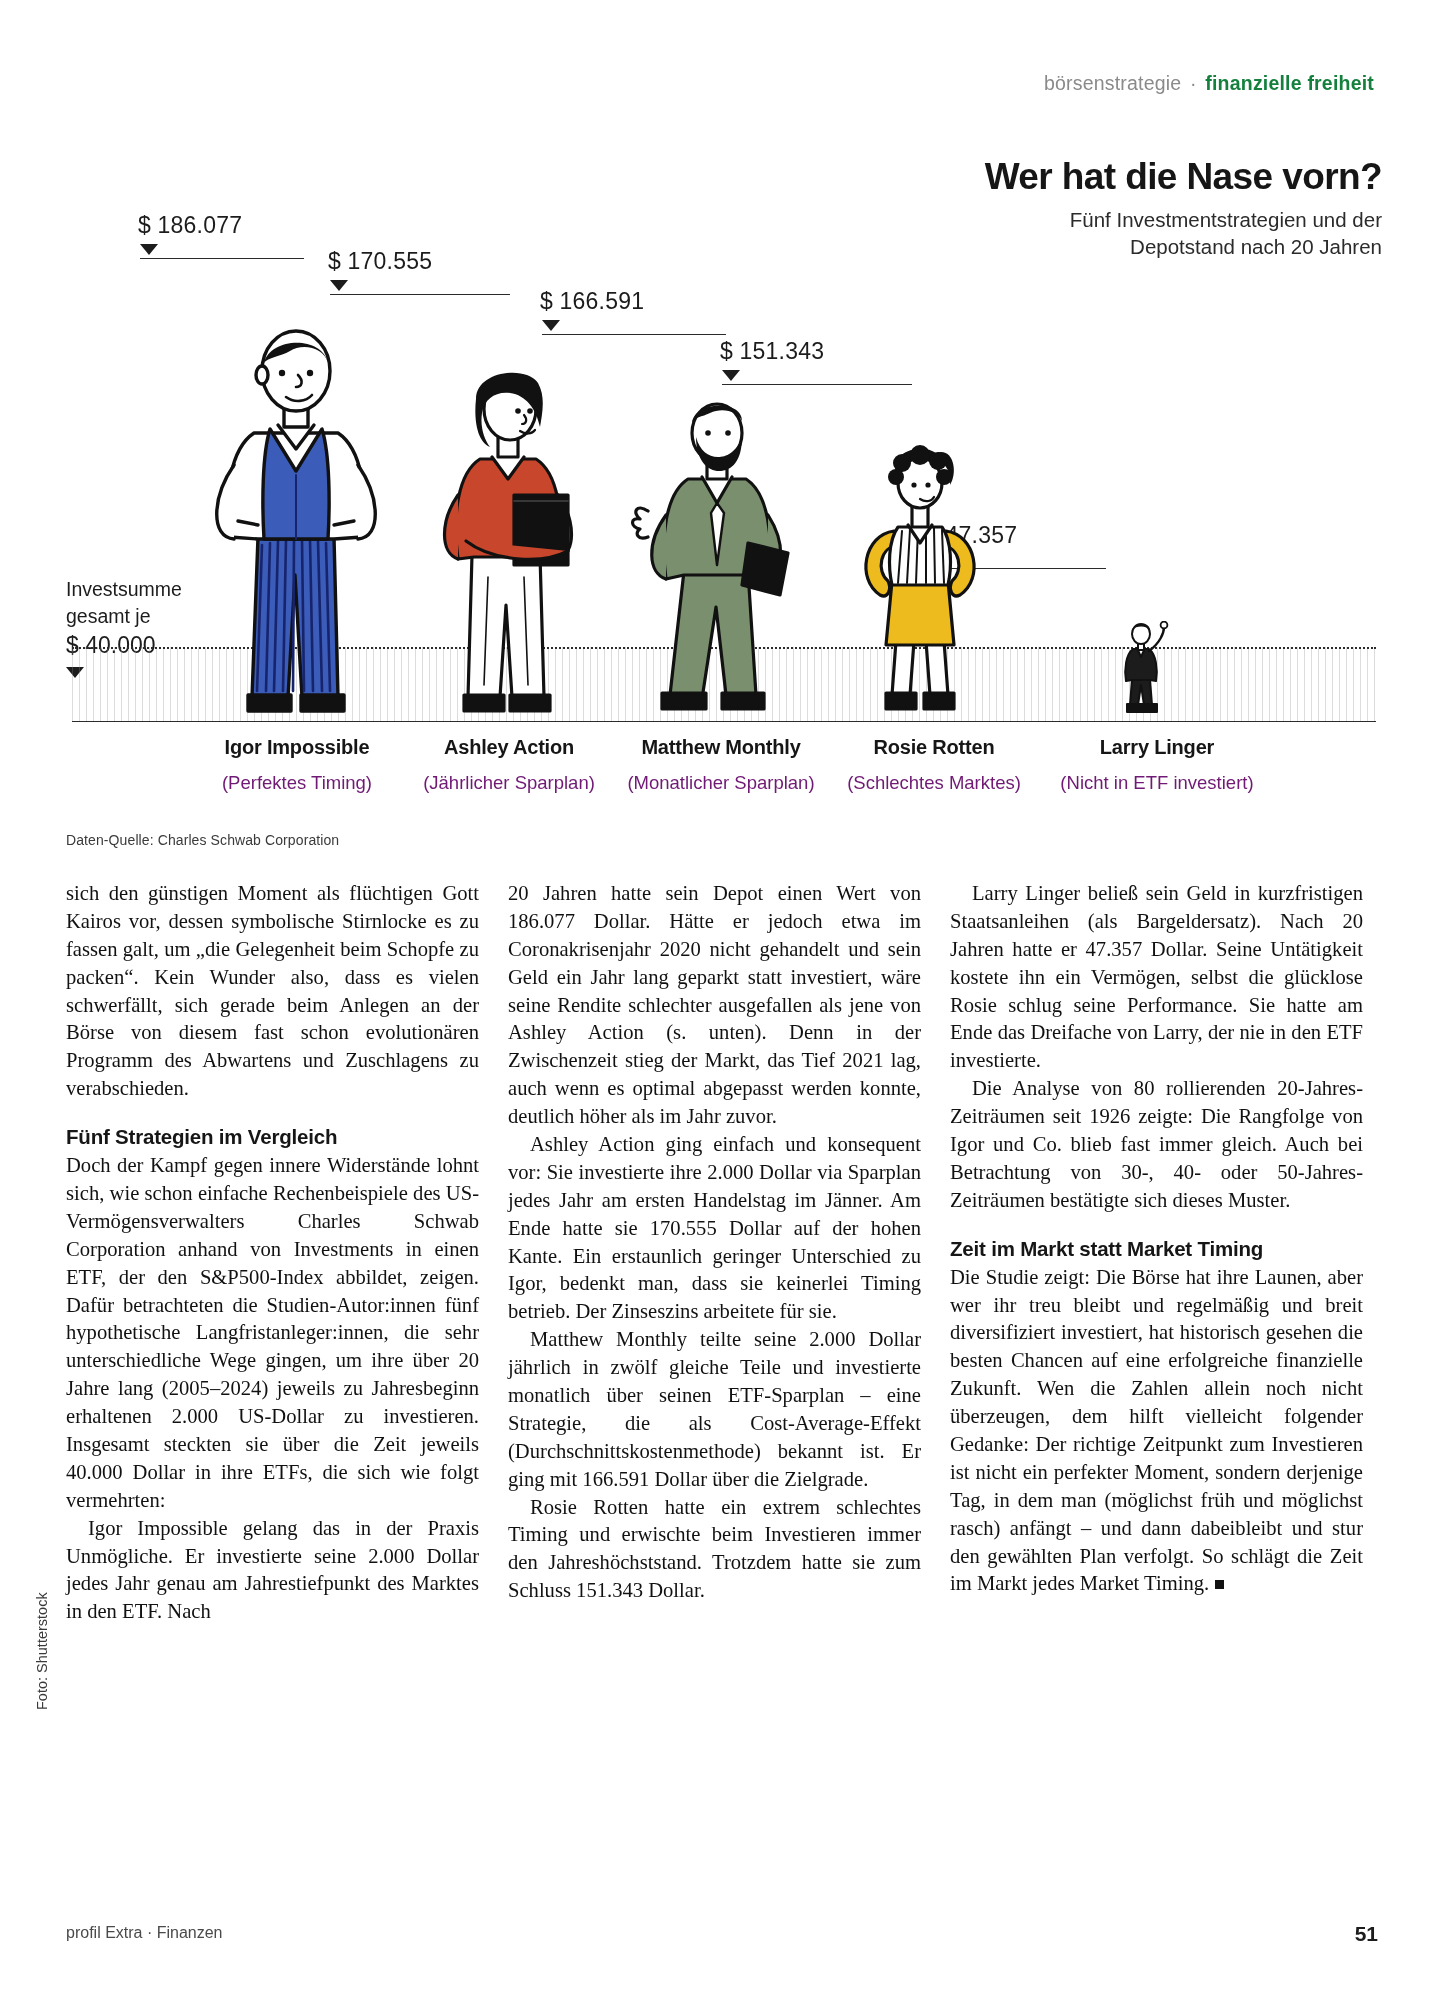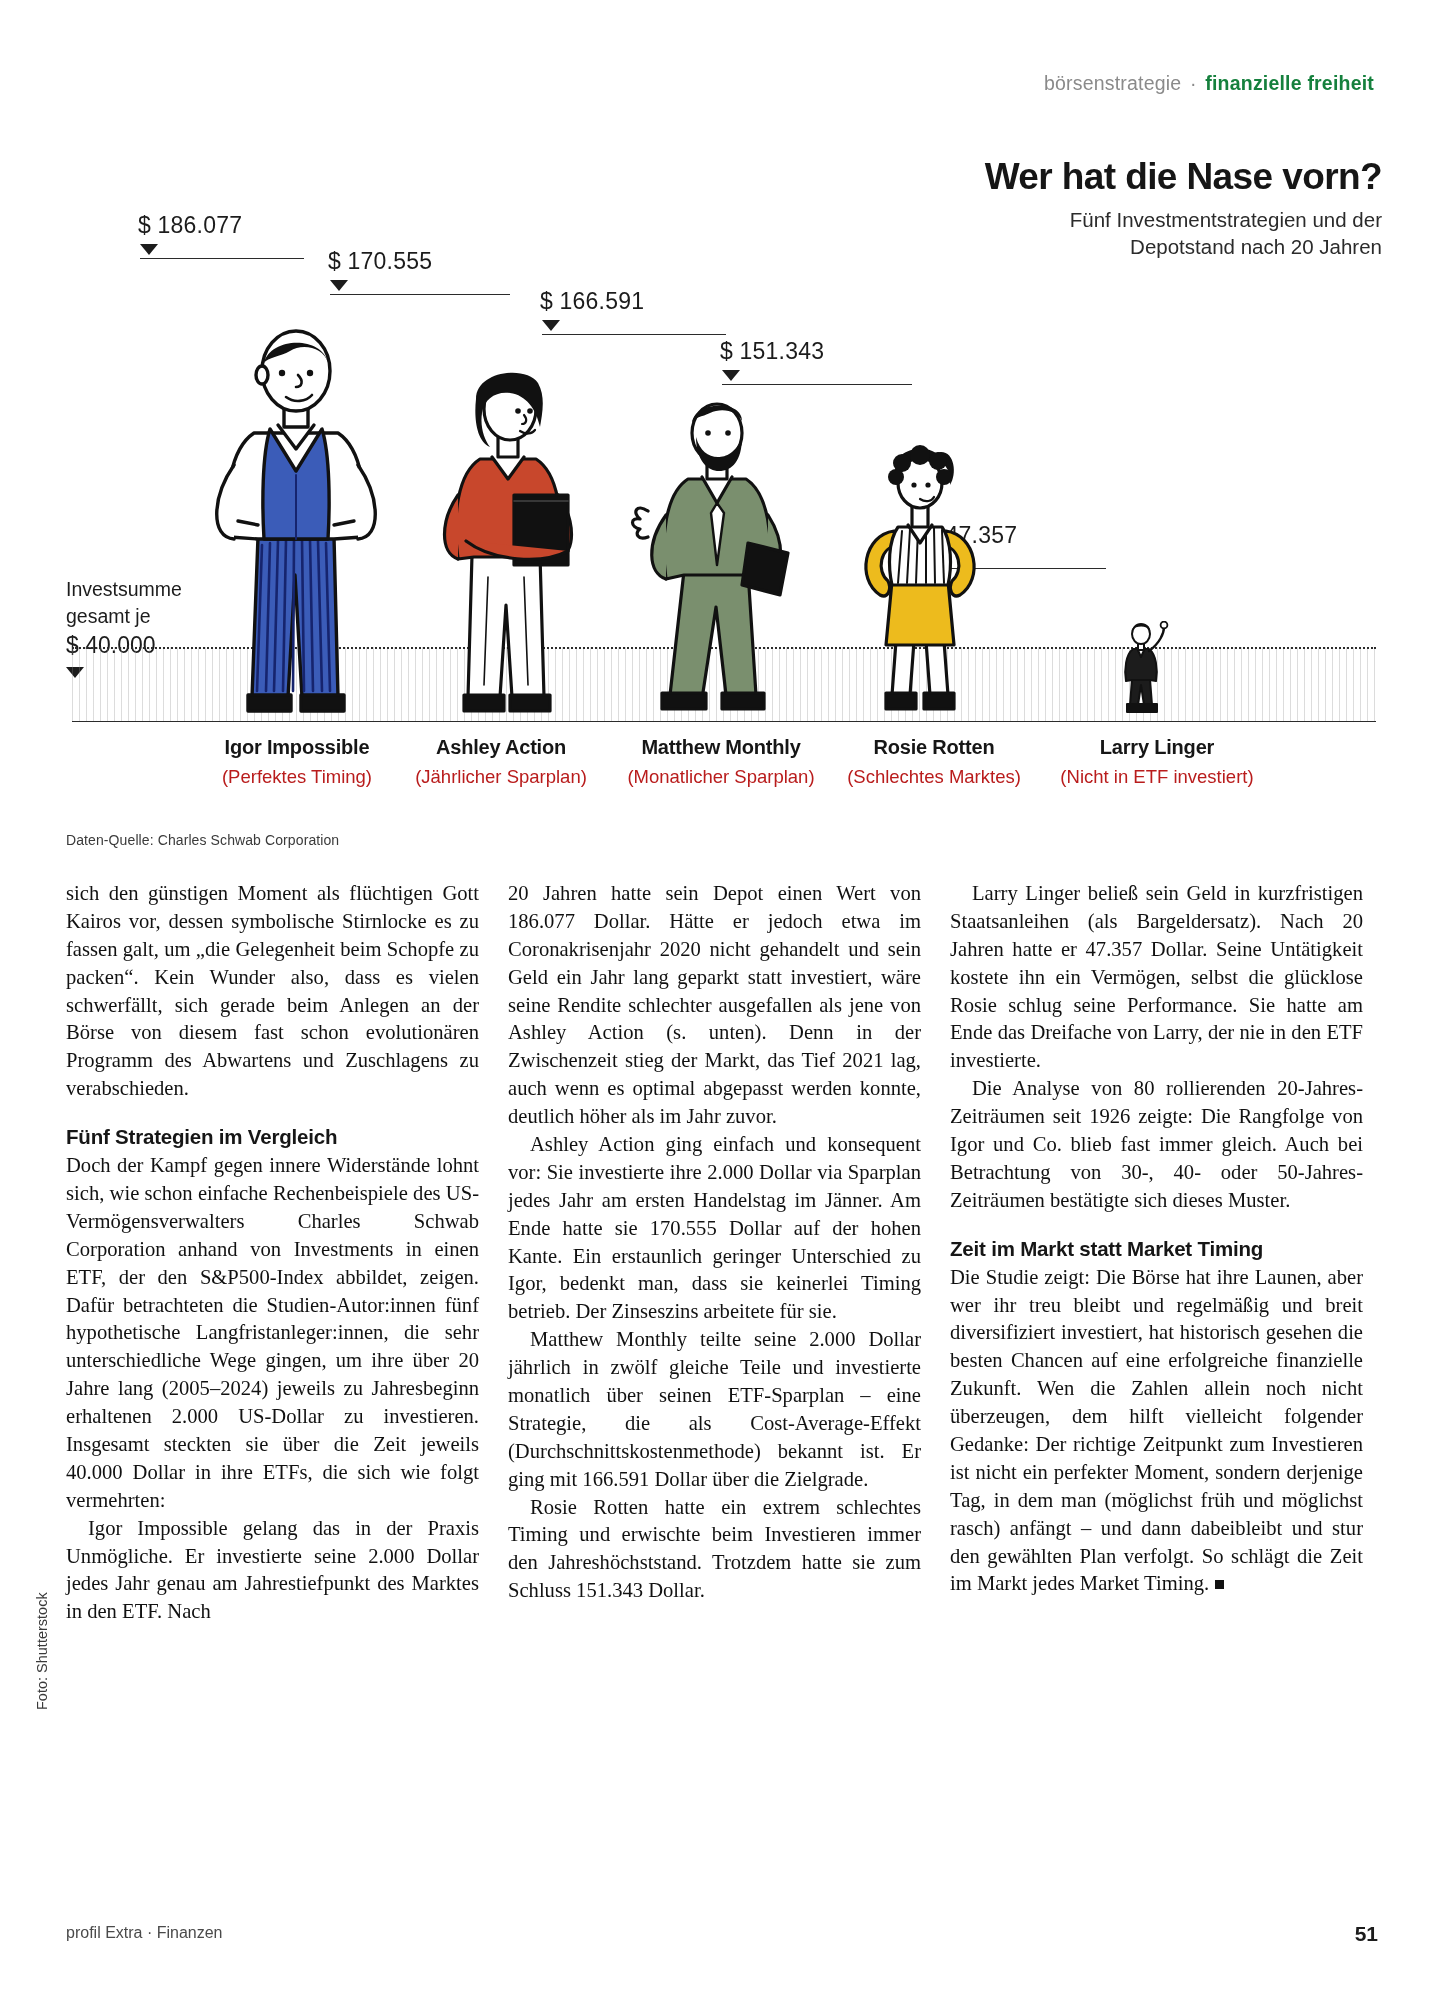--- a/index.html
+++ b/index.html
@@ -106,22 +106,22 @@
   }
 
   
   .names-row { position: absolute; left: 0; top: 596px; width: 100%; }
   .name-cell { position: absolute; text-align: center; }
   .name-cell .nm {
     font-size: 20px; font-weight: 700; color: #161616;
     white-space: nowrap; letter-spacing: -0.2px;
   }
   .name-cell .sub {
-    font-size: 18.5px; font-weight: 400; color: #b91c1c;
-    margin-top: 7px; white-space: nowrap;
+    font-size: 18.5px; font-weight: 400; color: #701a75;
+    margin-top: 13px; white-space: nowrap;
   }
 
   .source-line {
     position: absolute; left: 0; top: 692px;
     font-size: 14px; color: #3a3a3a; letter-spacing: 0.1px;
   }
 
   
   .figure { position: absolute; bottom: 0; }
 
@@ -405,21 +405,21 @@
         <path d="M28 9 C30 1 46 1 46 9 C43 5 33 4 28 9 Z" fill="#111" stroke="none"></path>
       </g>
     </svg>
   </div>
 
   <div class="names-row">
     <div class="name-cell" style="left:125px; width:212px;">
       <div class="nm">Igor Impossible</div>
       <div class="sub">(Perfektes Timing)</div>
     </div>
-    <div class="name-cell" style="left:329px; width:212px;">
+    <div class="name-cell" style="left:337px; width:212px;">
       <div class="nm">Ashley Action</div>
       <div class="sub">(Jährlicher Sparplan)</div>
     </div>
     <div class="name-cell" style="left:540px; width:230px;">
       <div class="nm">Matthew Monthly</div>
       <div class="sub">(Monatlicher Sparplan)</div>
     </div>
     <div class="name-cell" style="left:762px; width:212px;">
       <div class="nm">Rosie Rotten</div>
       <div class="sub">(Schlechtes Marktes)</div>

